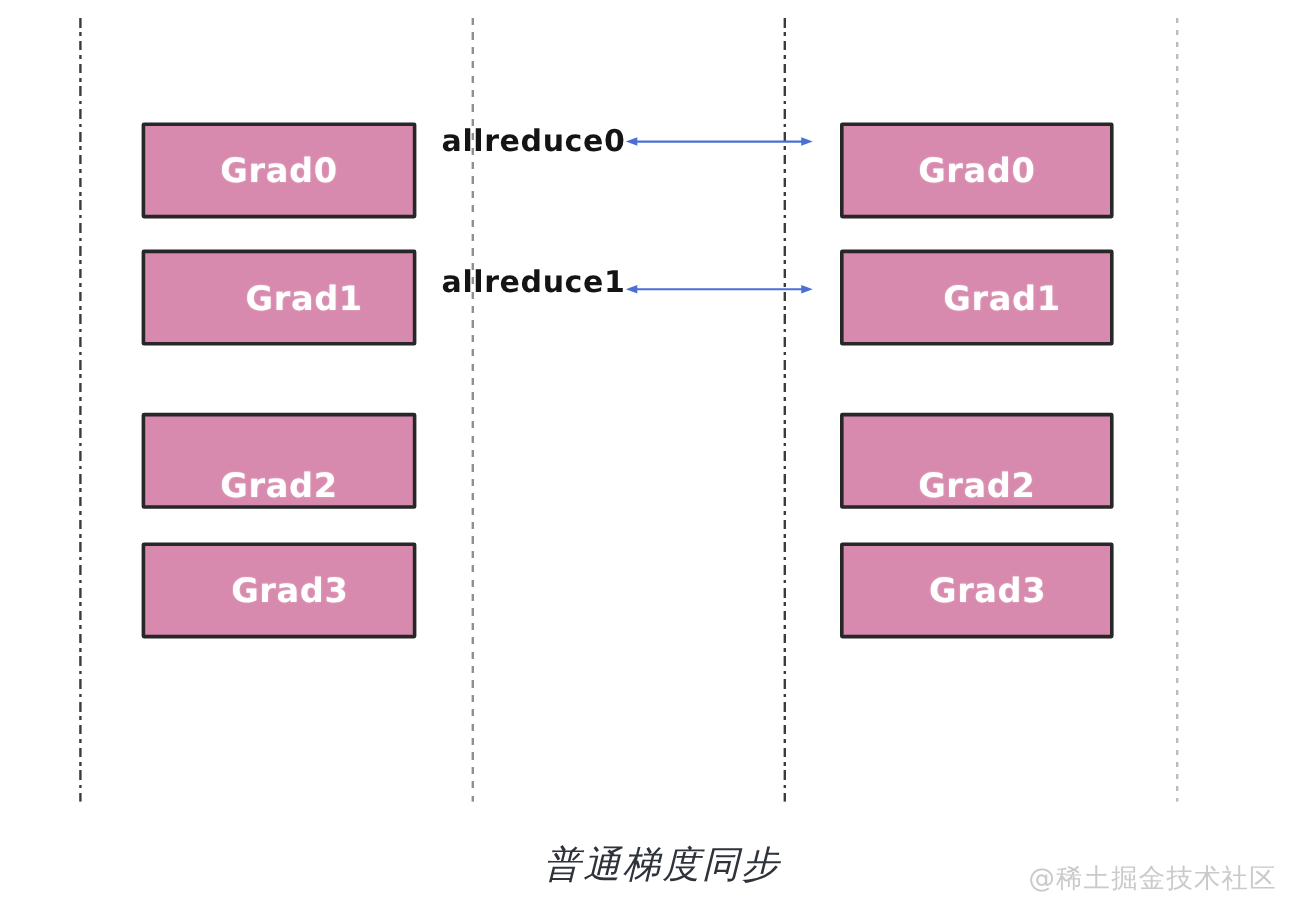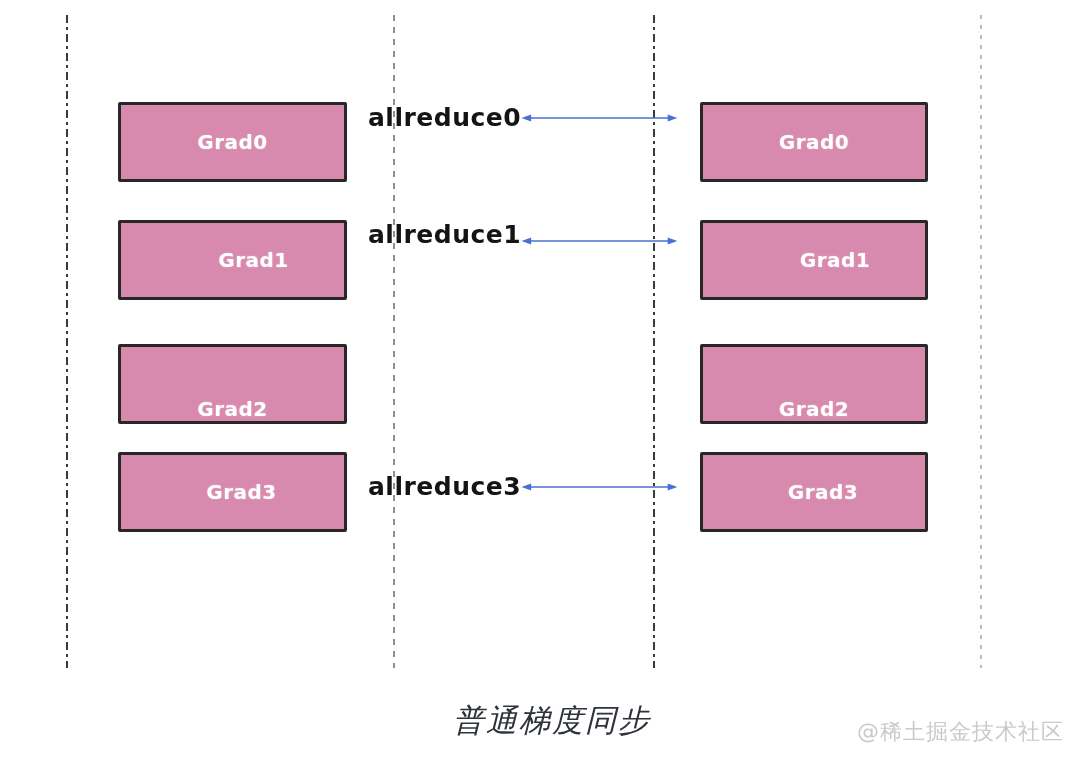--- a/index.html
+++ b/index.html
@@ -54,29 +54,29 @@
     width: 229px;
     height: 80px;
     box-sizing: border-box;
     background: var(--box-fill, #d78aad);
     border: 3px solid var(--box-border, #272727);
     border-radius: 2px;
     display: flex;
     align-items: center;
     justify-content: center;
     color: var(--box-text, #ffffff);
-    font-size: 20px;
+    font-size: 28px;
     font-weight: 600;
     letter-spacing: 0.5px;
     text-shadow: 0 0 2px rgba(255, 255, 255, 0.35);
   }
   .grad-box.left  { left: 118px; }
   .grad-box.right { left: 700px; width: 228px; }
   .top-0 { top: 102px; }
-  .top-1 { top: 220px; padding-left: 42px; }
+  .top-1 { top: 208px; padding-left: 42px; }
   .top-2 { top: 344px; align-items: flex-end; }
   .top-3 { top: 452px; padding-left: 18px; }
 
   
   .arrow-group {
     position: absolute;
     left: 368px;
     width: 310px;
     display: flex;
     flex-direction: row;
@@ -165,28 +165,20 @@
   <div class="grad-box left top-2">
     <span>Grad2</span>
   </div>
   <div class="grad-box right top-2">
     <span>Grad2</span>
   </div>
 
   <div class="grad-box left top-3">
     <span>Grad3</span>
   </div>
-  <div class="arrow-group ag-3">
-    <div class="arrow-label">allreduce3</div>
-    <svg class="arrow-graphic" width="310" height="18" viewBox="0 0 310 18">
-      <line x1="13" y1="9" x2="297" y2="9" stroke="currentColor" stroke-width="3.4"></line>
-      <polygon points="1,9 20,2 20,16" fill="currentColor"></polygon>
-      <polygon points="309,9 290,2 290,16" fill="currentColor"></polygon>
-    </svg>
-  </div>
   <div class="grad-box right top-3">
     <span>Grad3</span>
   </div>
 
   <div class="caption">普通梯度同步</div>
   <div class="watermark">@稀土掘金技术社区</div>
 
 </div>
 
 </body></html>

